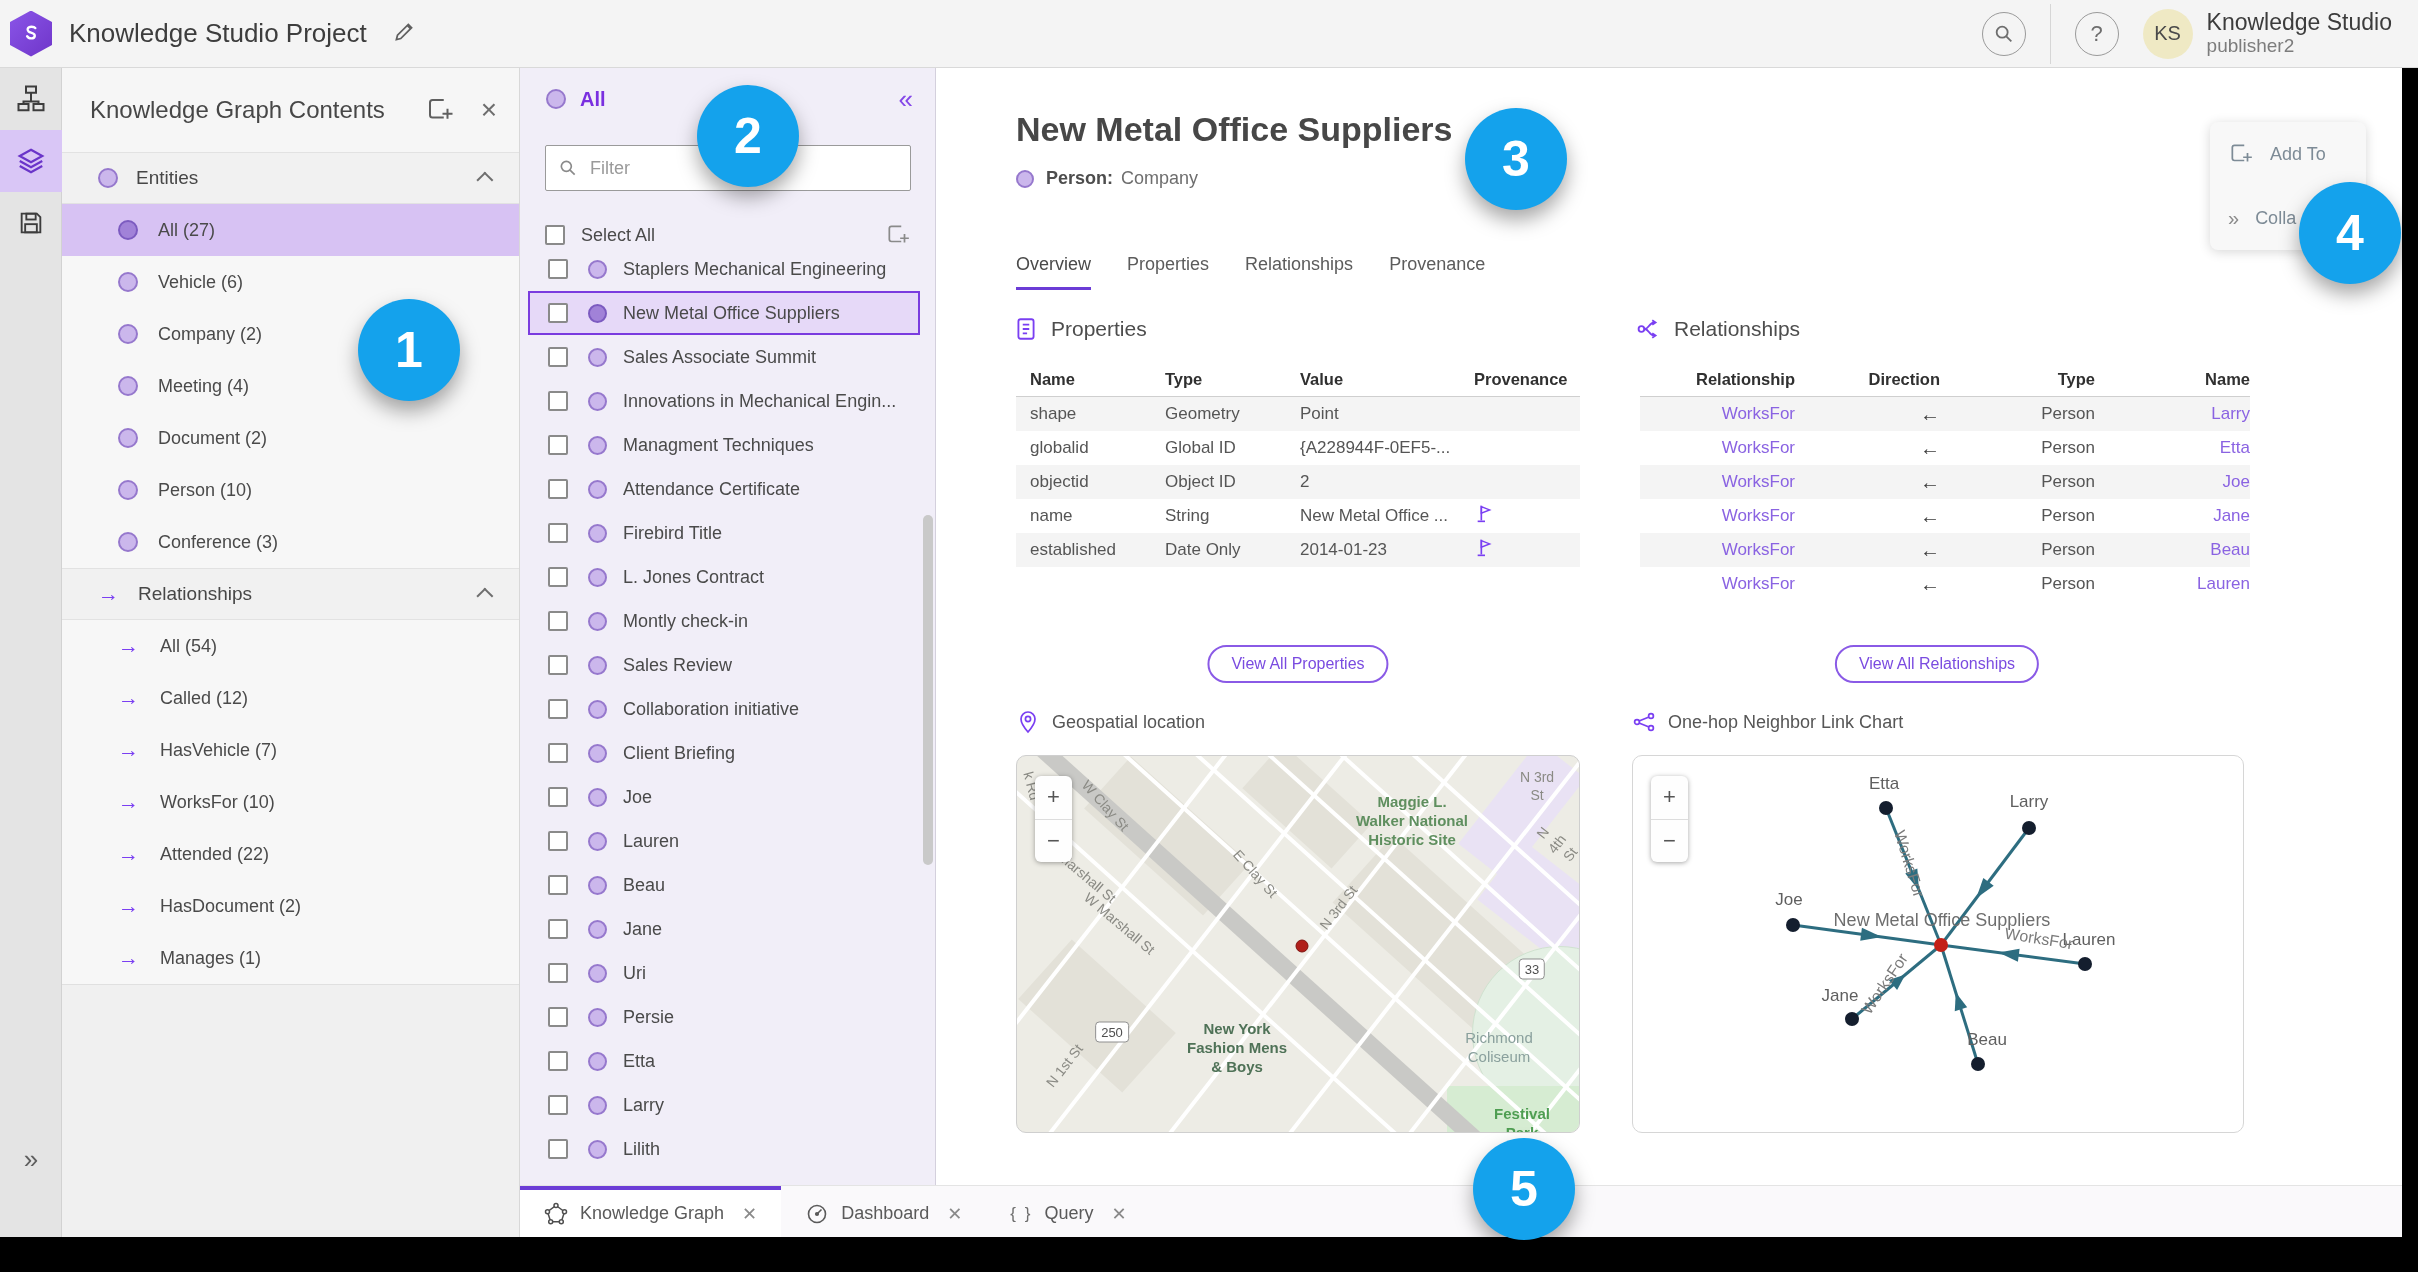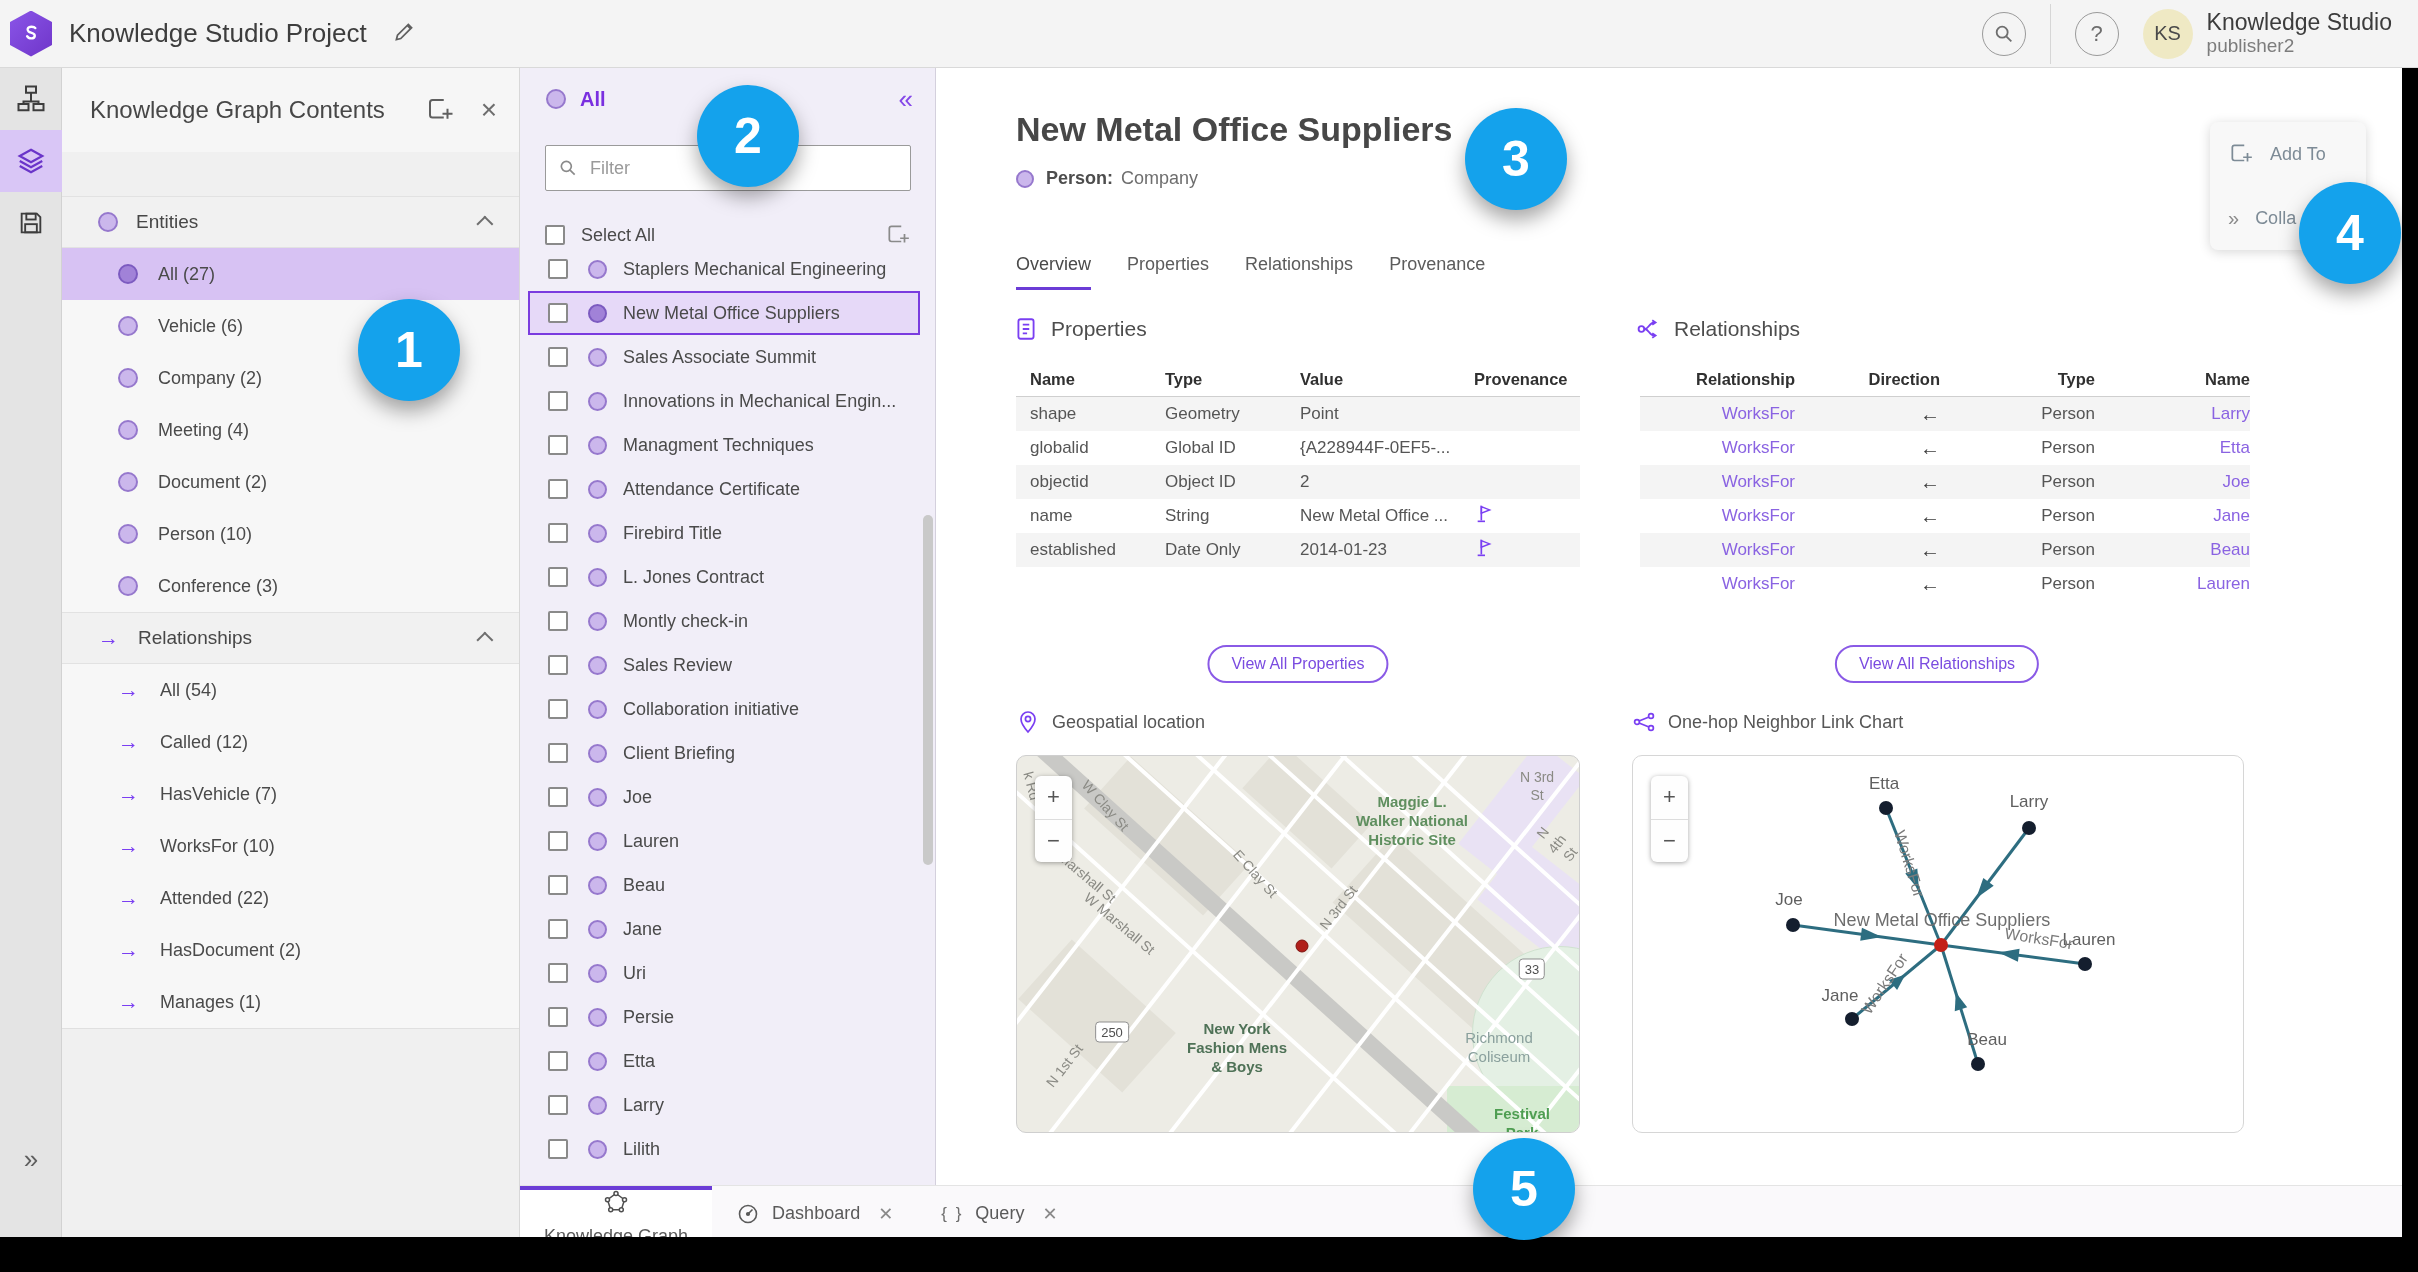--- a/index.html
+++ b/index.html
@@ -22,21 +22,21 @@
   
   .rail { position:absolute; left:0; top:68px; width:62px; height:1169px; background:#e4e4e4; border-right:1px solid #d2d2d2; z-index:5; }
   .rail-item { width:62px; height:62px; display:flex; align-items:center; justify-content:center; cursor:pointer; }
   .rail-item.active { background:#d9c6f6; }
   .rail-expand { position:absolute; left:0; bottom:62px; width:62px; text-align:center; color:#5f5f5f; font-size:26px; cursor:pointer; }
 
   
   .panel-left { position:absolute; left:62px; top:68px; width:458px; height:1169px; background:#f0f0f0; border-right:1px solid #d8d8d8; z-index:4; }
   .pl-header { height:84px; display:flex; align-items:center; padding:0 22px 0 28px; background:#f6f6f6; }
   .pl-title { font-size:24px; color:#474747; font-weight:500; flex:1; }
-  .pl-body { background:#f7f7f7; border-bottom:1px solid #e0e0e0;margin-top:44px; }
+  .pl-body { background:#f7f7f7; border-bottom:1px solid #e0e0e0; }
   .sec-header { height:52px; display:flex; align-items:center; padding:0 26px 0 36px; background:#f1f1f1; border-top:1px solid #e2e2e2; border-bottom:1px solid #e2e2e2; font-size:19px; color:#474747; font-weight:500; cursor:pointer; }
   .sec-header .lbl { margin-left:18px; flex:1; }
   .chev-up { width:12px; height:12px; border-left:2px solid #6e6e6e; border-top:2px solid #6e6e6e; transform:rotate(45deg) translateY(3px); }
   .pl-item { height:52px; display:flex; align-items:center; padding-left:56px; font-size:18px; color:#4a4a4a; cursor:pointer; }
   .pl-item .lbl { margin-left:20px; }
   .pl-item.selected { background:#d7c2f3; }
   .ecirc { width:20px; height:20px; border-radius:50%; background:#cbb7ec; border:2px solid #9678cd; flex:none; }
   .selected > .ecirc { background:#a182d8; border-color:#7c5bc0; }
   .arrow-icon { color:#7a3ff2; font-size:21px; flex:none; width:22px; }
 
@@ -111,21 +111,21 @@
   .nodelabel { position:absolute; transform:translate(-50%,-50%); font-size:17px; color:#5f5f5f; white-space:nowrap; }
   .edgelabel { position:absolute; transform:translate(-50%,-50%); font-size:16px; color:#7b7b7b; white-space:nowrap; }
   .centerlabel { position:absolute; transform:translate(-50%,-50%); font-size:18px; color:#6e6e6e; white-space:nowrap; }
 
   
   .popup { position:absolute; left:2210px; top:122px; width:156px; height:128px; background:#f8f8f8; border-radius:8px; box-shadow:0 2px 12px rgba(0,0,0,.16); z-index:20; overflow:hidden; }
   .popup-item { height:64px; display:flex; align-items:center; padding-left:18px; gap:16px; font-size:18px; color:#7d8b96; cursor:pointer; white-space:nowrap; }
   .popup-item .gly { font-size:20px; color:#8a8a8a; }
   .tabstrip { position:absolute; left:520px; top:1185px; width:1882px; height:52px; background:#faf9fb; border-top:1px solid #e4e4e4; display:flex; z-index:6; }
   .btab { display:flex; align-items:center; gap:12px; padding:0 24px; font-size:18px; color:#5a5a5a; border-top:4px solid transparent; cursor:pointer; }
-  .btab.selected { background:#fff; border-top-color:#6b3cd6;flex-direction:column; }
+  .btab.selected { background:#fff; border-top-color:#6b3cd6; }
   .btab .x { color:#8a8a8a; font-size:18px; margin-left:6px; cursor:pointer; }
   .btab .braces { font-size:17px; color:#6e6e6e; letter-spacing:2px; }
   .frame-bottom { position:absolute; left:0; top:1237px; width:2418px; height:35px; background:#000; z-index:30; }
   .frame-right { position:absolute; left:2402px; top:68px; width:16px; height:1169px; background:#000; z-index:30; }
   .badge { position:absolute; width:102px; height:102px; border-radius:50%; background:#14a2ec; color:#fff; font-size:50px; font-weight:700; display:flex; align-items:center; justify-content:center; transform:translate(-50%,-50%); box-shadow:0 10px 20px rgba(0,0,0,.35); z-index:50; }
   .icon-svg { flex:none; }
   .x-glyph { color:#6e6e6e; font-size:28px; cursor:pointer; }
 </style>
 </head>
 <body>

